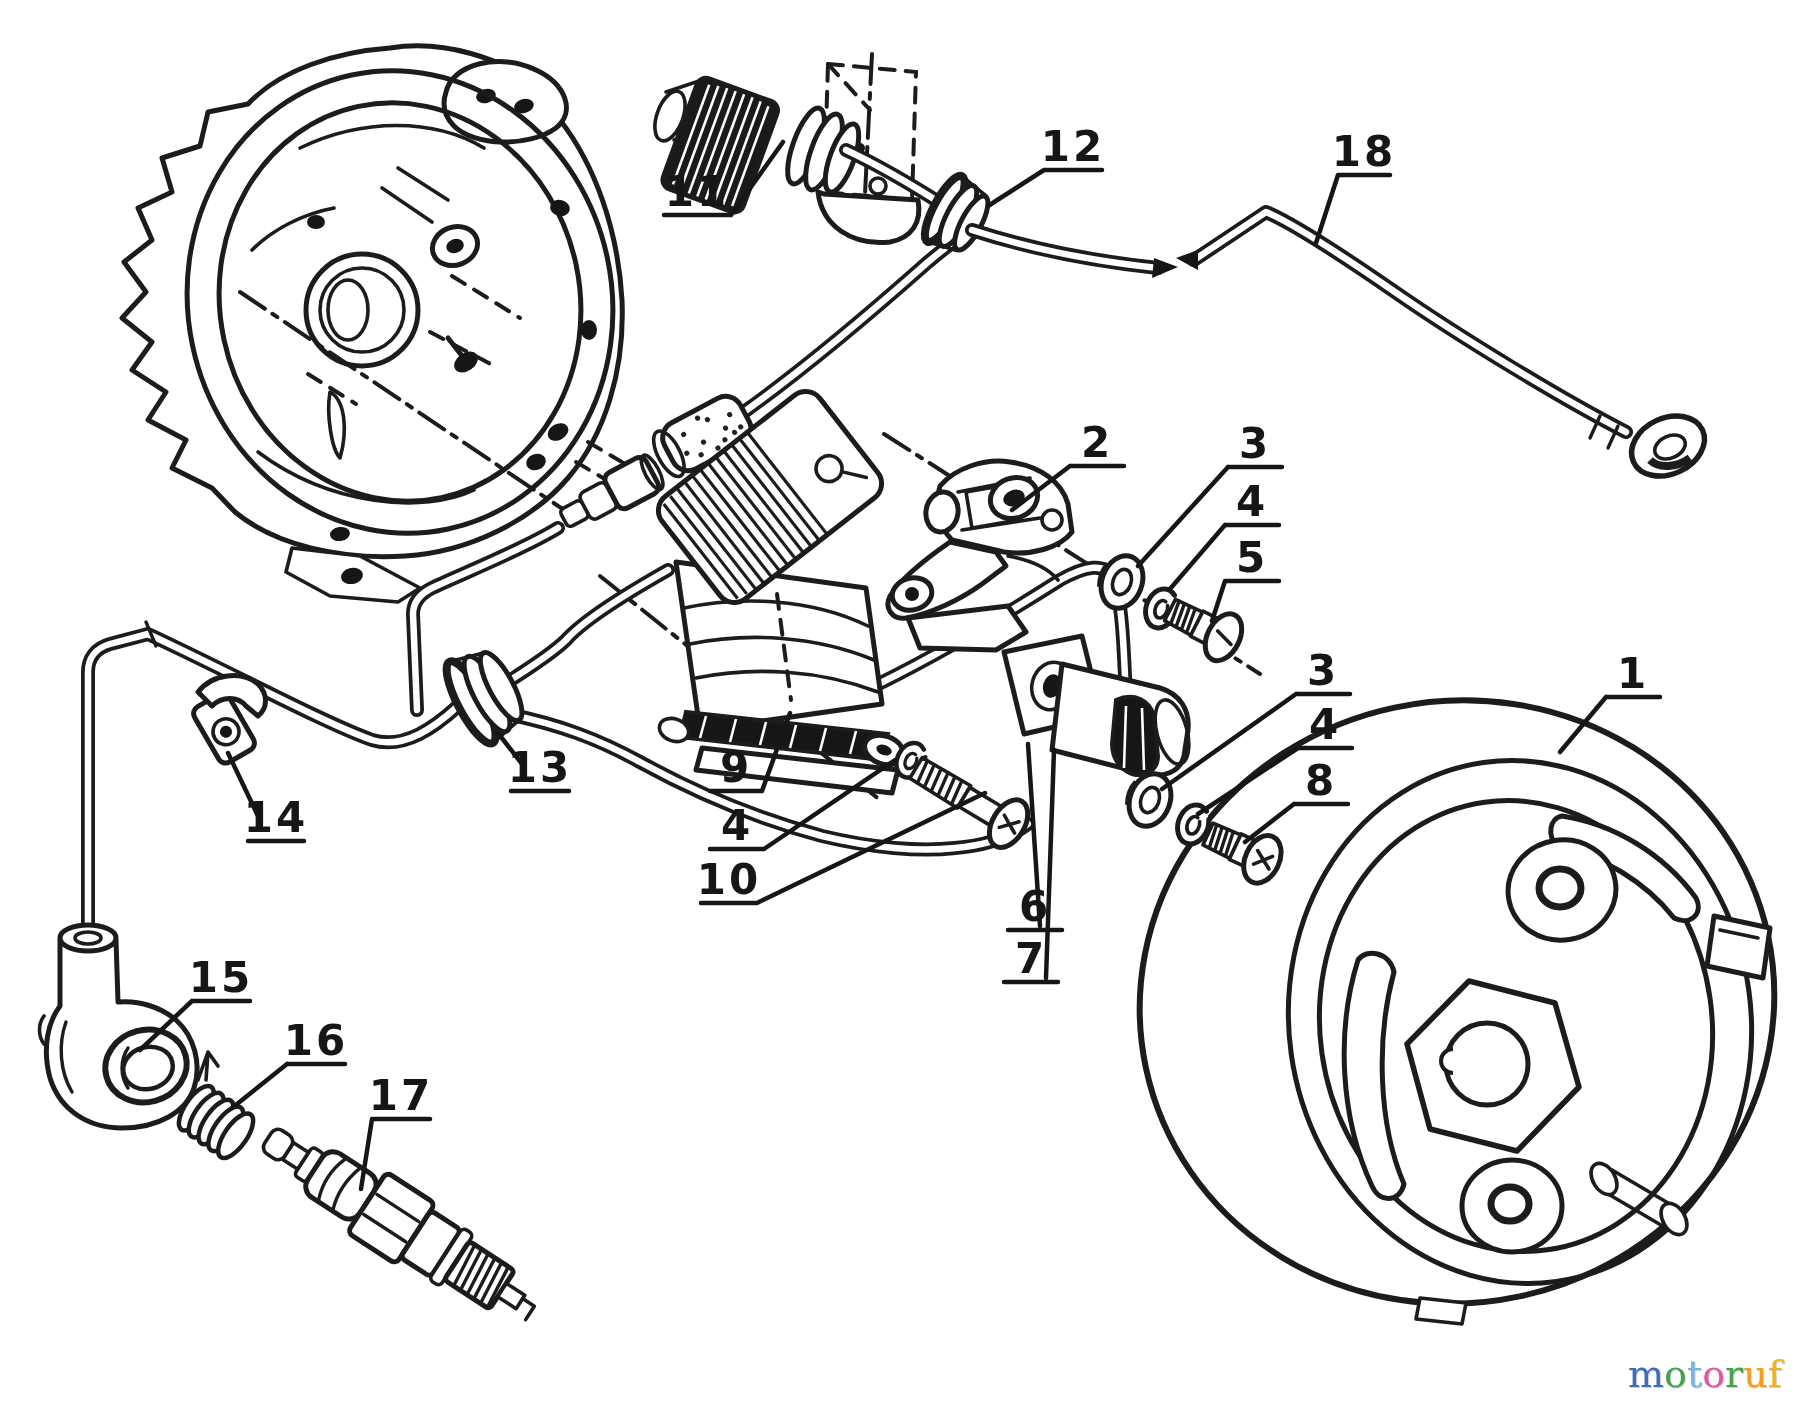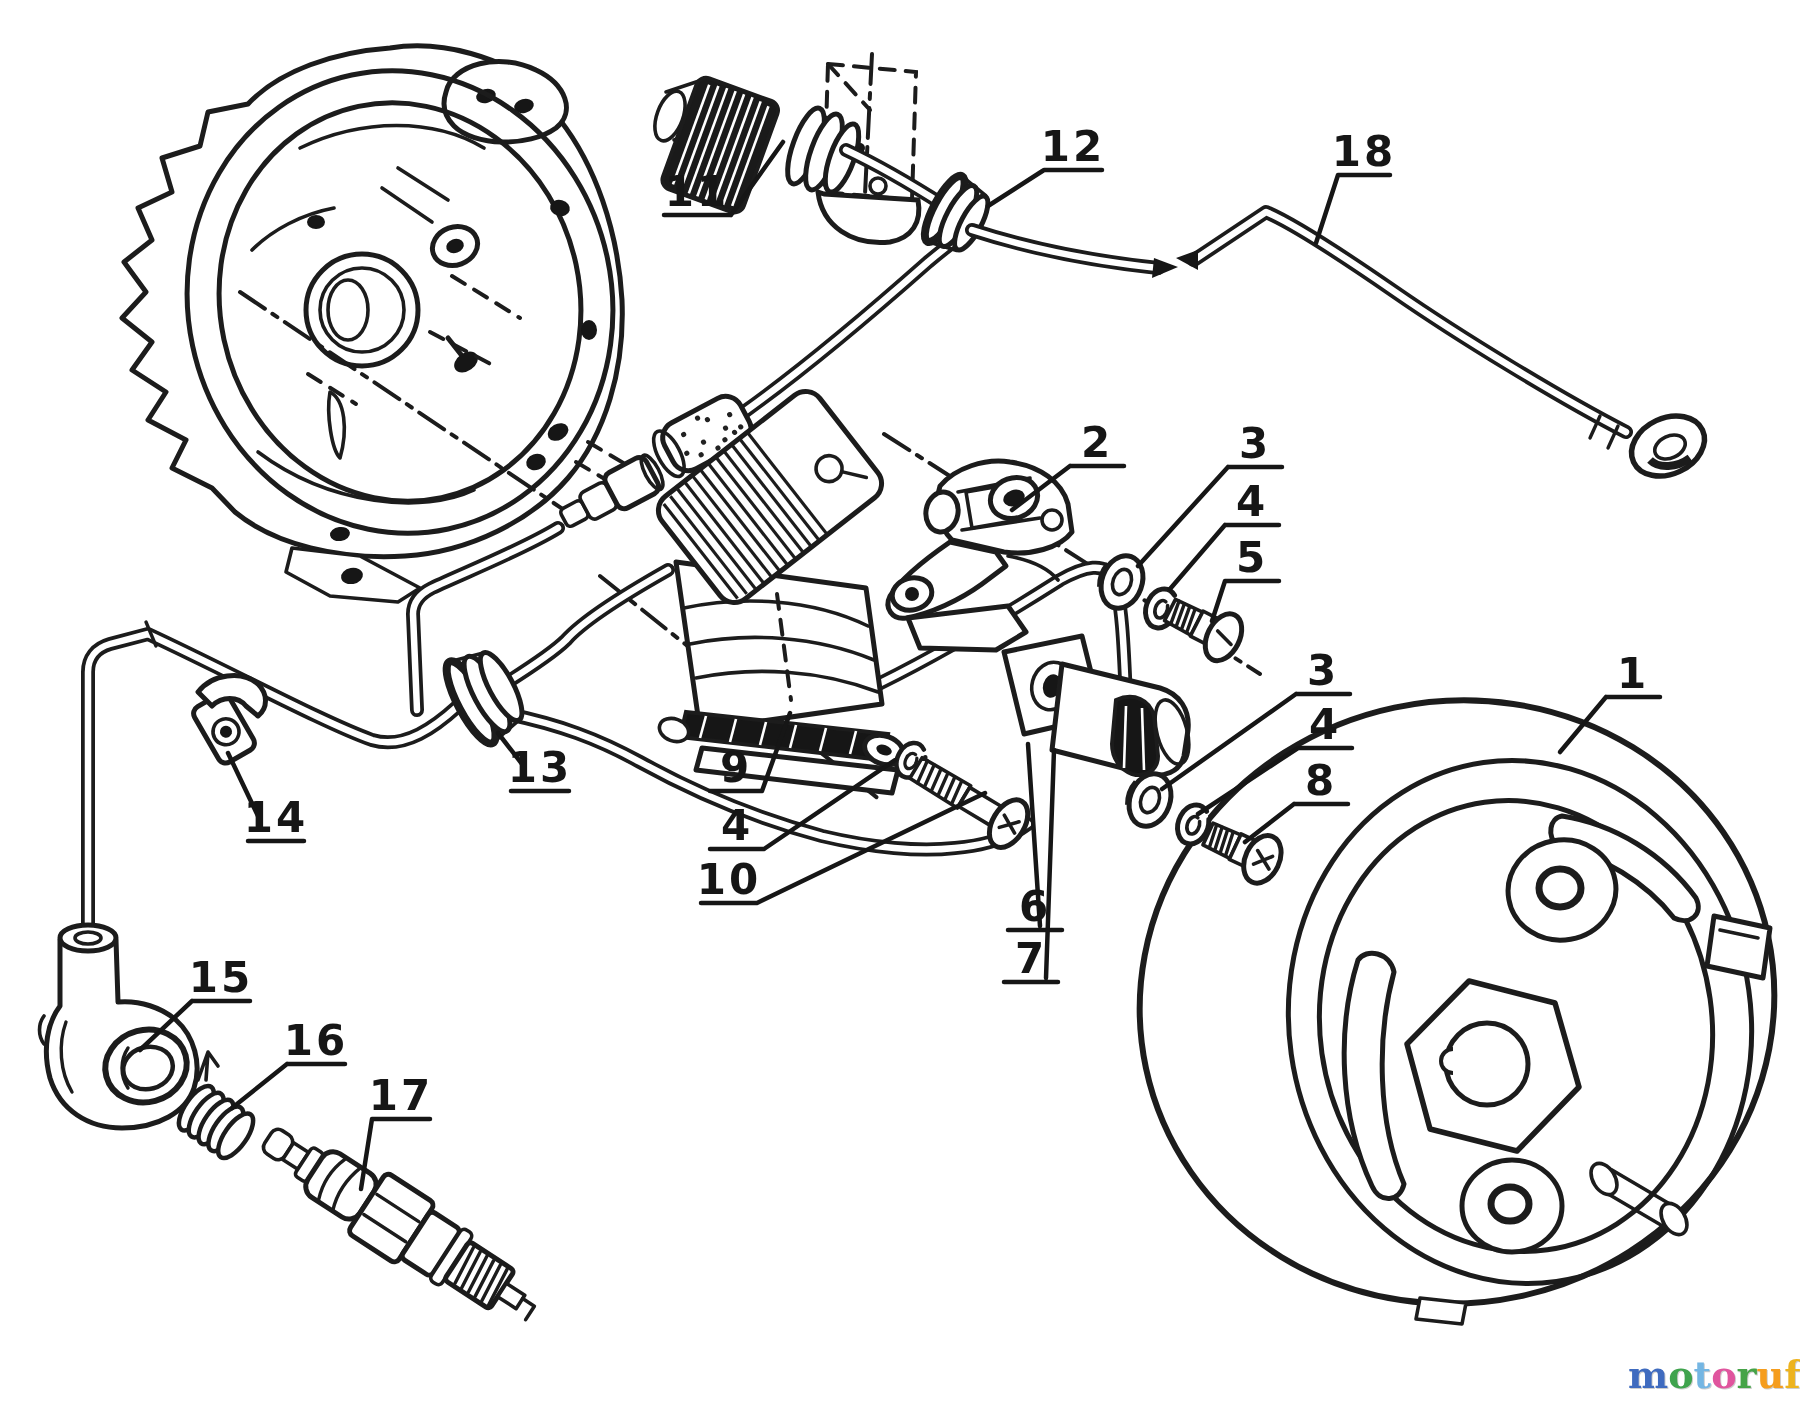--- a/index.html
+++ b/index.html
@@ -15,21 +15,21 @@
   .ddot{fill:none;stroke:#1c1c1c;stroke-width:4;stroke-dasharray:30 9 6 9;stroke-linecap:round;}
   .tube  {fill:none;stroke:#1c1c1c;stroke-width:14;stroke-linecap:round;stroke-linejoin:round;}
   .tubein{fill:none;stroke:#ffffff;stroke-width:6.5;stroke-linecap:round;stroke-linejoin:round;}
   .hat {stroke:#1c1c1c;stroke-width:3.2;}
   .wht {stroke:#ffffff;stroke-width:2.6;}
   .thin{fill:none;stroke:#1c1c1c;stroke-width:3.4;stroke-linecap:round;}
   .cl  {fill:none;stroke:#161616;stroke-width:4.5;stroke-linecap:round;}
   .lbl {font-family:"DejaVu Sans","Liberation Sans",sans-serif;font-size:42px;font-weight:700;
         fill:#161616;text-anchor:middle;letter-spacing:3px;}
   #logo{position:absolute;left:1628px;top:1352px;width:170px;height:50px;
-        font-family:"DejaVu Serif","Liberation Serif",serif;font-weight:700;font-size:38px;
+        font-family:"DejaVu Serif","Liberation Serif",serif;font-weight:400;font-size:38px;
         white-space:nowrap;text-shadow:1px 1px 0 rgba(60,60,60,.25);}
 </style>
 </head>
 <body>
 
 <div id="stage">
 <svg width="1800" height="1407" viewBox="0 0 1800 1407" xmlns="http://www.w3.org/2000/svg">
 
   <defs>
     <path id="w1" d="M 88 932 L 88 672 C 88 658 96 648 110 644 L 148 634 C 230 672 322 722 372 740 C 405 750 436 726 458 706"></path>

